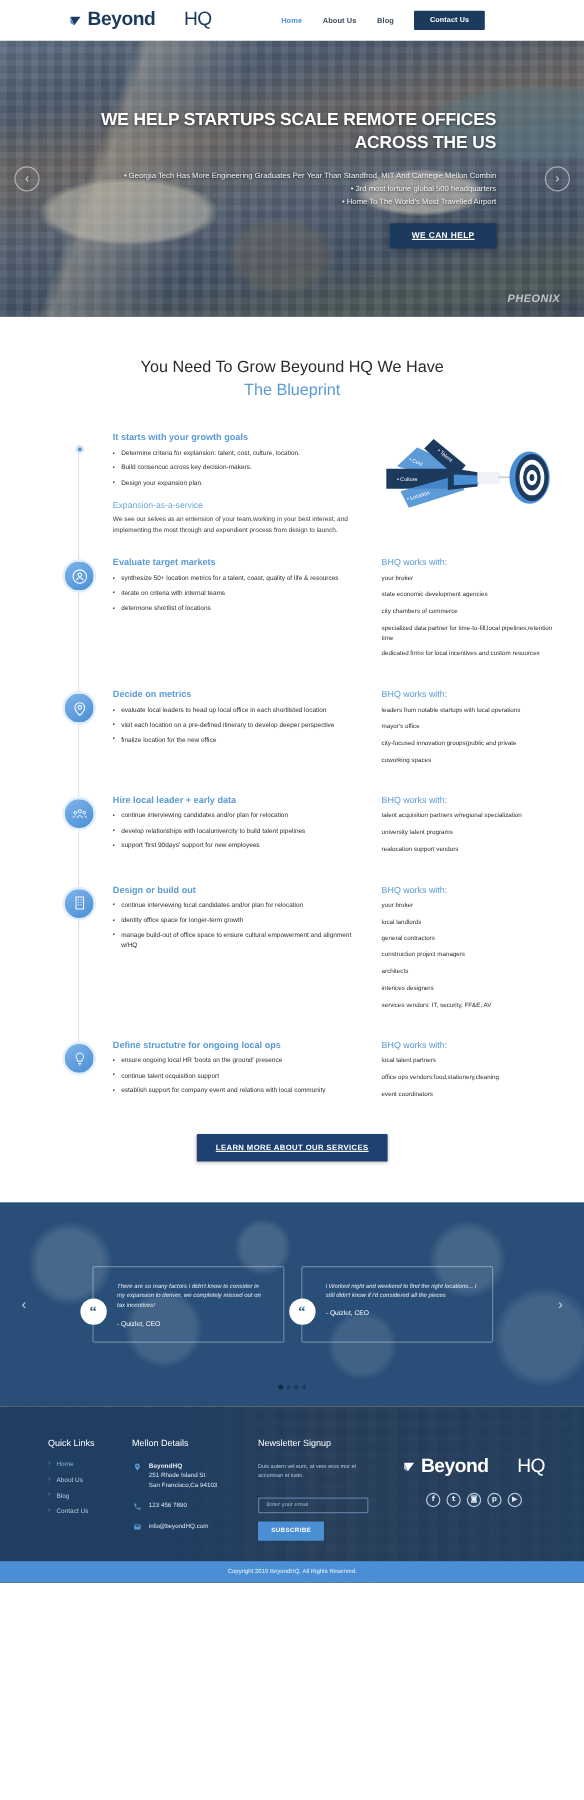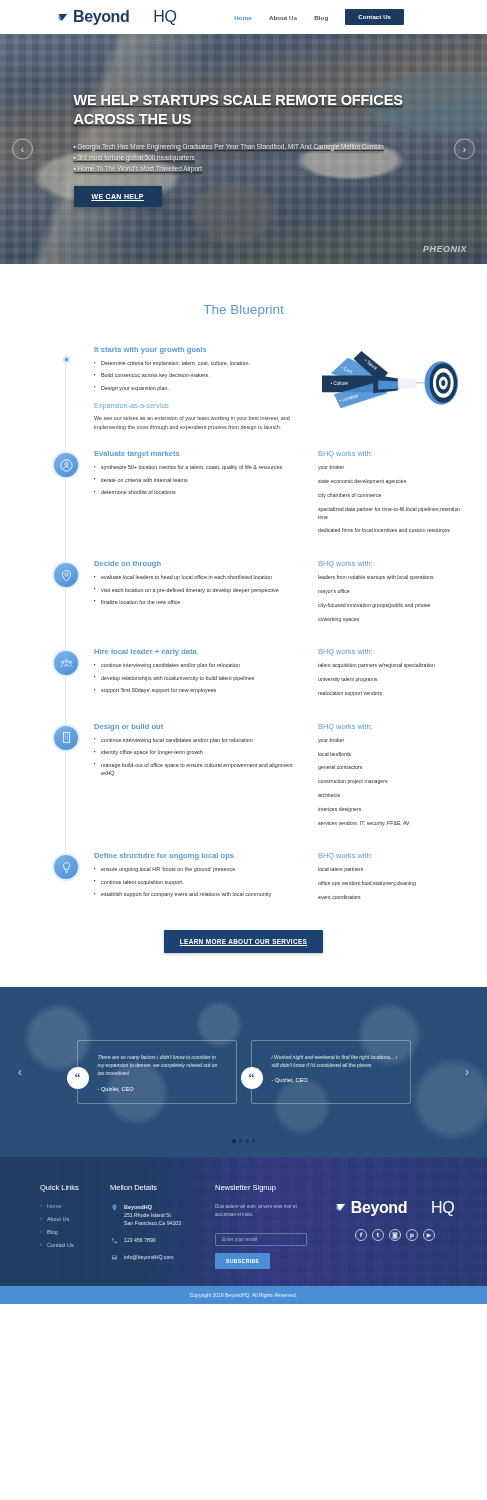--- a/index.html
+++ b/index.html
@@ -55,21 +55,21 @@
   }
   .hero::after {
     content:""; position:absolute; inset:0;
     background:
       linear-gradient(110deg, transparent 20%, rgba(200,190,170,.35) 22%, transparent 38%),
       radial-gradient(ellipse at 72% 55%, rgba(222,212,195,.5) 0 9%, transparent 11%),
       radial-gradient(ellipse at 22% 62%, rgba(214,208,190,.45) 0 12%, transparent 14%),
       radial-gradient(ellipse at 48% 78%, rgba(120,110,95,.35) 0 10%, transparent 13%),
       radial-gradient(ellipse at 92% 30%, rgba(90,120,130,.5) 0 12%, transparent 15%);
   }
-  .hero-inner { position: relative; z-index: 3; text-align: left; width: 340px; text-decoration: underline; }
+  .hero-inner { position: relative; z-index: 3; text-align: right; width: 340px; }
   .hero h1 {
     font-size: 14.5px; font-weight: 700; color: #fff; line-height: 1.35;
     text-shadow: 0 1px 3px rgba(0,0,0,.55); letter-spacing: -0.1px;
   }
   .hero ul { list-style: none; margin-top: 11px; }
   .hero ul li {
     font-size: 6.4px; color: #f0f2f5; line-height: 1.75;
     text-shadow: 0 1px 2px rgba(0,0,0,.6);
   }
   .hero-btn {
@@ -209,21 +209,21 @@
   .form ::placeholder { color: #a9b3bf; }
   .submit-btn {
     margin-top: 10px; background: #1d4272; color: #fff; border: none;
     font-size: 6px; font-weight: 600; letter-spacing: .4px;
     padding: 7px 20px; font-family: "Liberation Sans", sans-serif;
     cursor: pointer; box-shadow: 0 1px 3px rgba(0,0,0,.25); border-radius: 1px;
   }
 
   
   .footer {
-    position: relative; background: #6d28d9; padding: 26px 22px 16px; overflow: hidden;
+    position: relative; background: #404040; padding: 26px 22px 16px; overflow: hidden;
   }
   .footer::before {
     content:""; position:absolute; inset:0;
     background:
       linear-gradient(90deg, rgba(31,62,99,.97) 0 30%, rgba(31,62,99,.72) 55%, rgba(31,62,99,.85) 100%),
       repeating-linear-gradient(90deg, rgba(255,255,255,.05) 0 8px, rgba(0,0,0,.05) 8px 17px),
       repeating-linear-gradient(0deg, rgba(255,255,255,.035) 0 6px, rgba(0,0,0,.04) 6px 13px);
   }
   .footer-grid { position: relative; z-index: 2; display: flex; gap: 10px; }
   .fcol-1 { flex: 0 0 78px; padding-left: 18px;}
@@ -299,20 +299,21 @@
         <li>• 3rd most fortune global 500 headquarters</li>
         <li>• Home To The World's Most Travelled Airport</li>
       </ul>
       <a href="#" class="hero-btn">WE CAN HELP</a>
     </div>
     <div class="hero-watermark">PHEONIX</div>
   </div>
 
   <div class="blueprint">
     <h2>
+      <span>You Need To Grow Beyound HQ We Have</span>
       <span class="accent">The Blueprint</span>
     </h2>
   </div>
 
   <div class="steps">
     <div class="spine"></div>
 
     <div class="step">
       <div class="step-icon-col">
         <div class="dot-badge"></div>
@@ -392,21 +393,21 @@
       <div class="step-icon-col">
         <div class="step-badge">
           <svg viewBox="0 0 24 24" fill="none" stroke="#fff" stroke-width="1.4">
             <path d="M12 21s6.5-6.2 6.5-10.3A6.5 6.5 0 0 0 5.5 10.7C5.5 14.8 12 21 12 21z"></path>
             <circle cx="12" cy="10.4" r="2.4"></circle>
           </svg>
         </div>
       </div>
       <div class="step-body">
         <div class="step-left">
-          <div class="step-title">Decide on through</div>
+          <div class="step-title">Decide on metrics</div>
           <ul class="bullets">
             <li>evaluate local leaders to head up local office in each shortlisted location</li>
             <li>visit each location on a pre-defined itinerary to develop deeper perspective</li>
             <li>finalize location for the new office</li>
           </ul>
         </div>
         <div class="step-right">
           <div class="works-title">BHQ works with:</div>
           <ul class="works-list">
             <li>leaders from notable startups with local operations</li>

